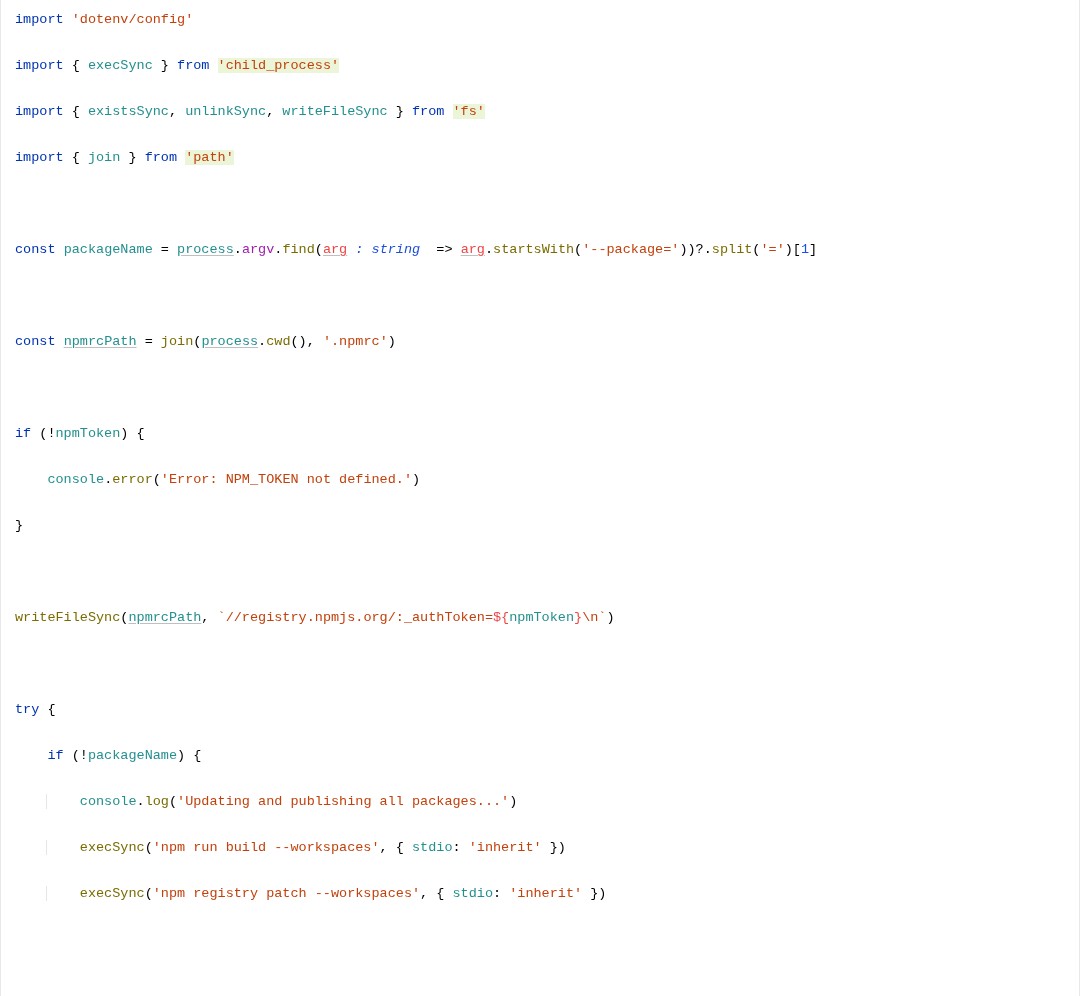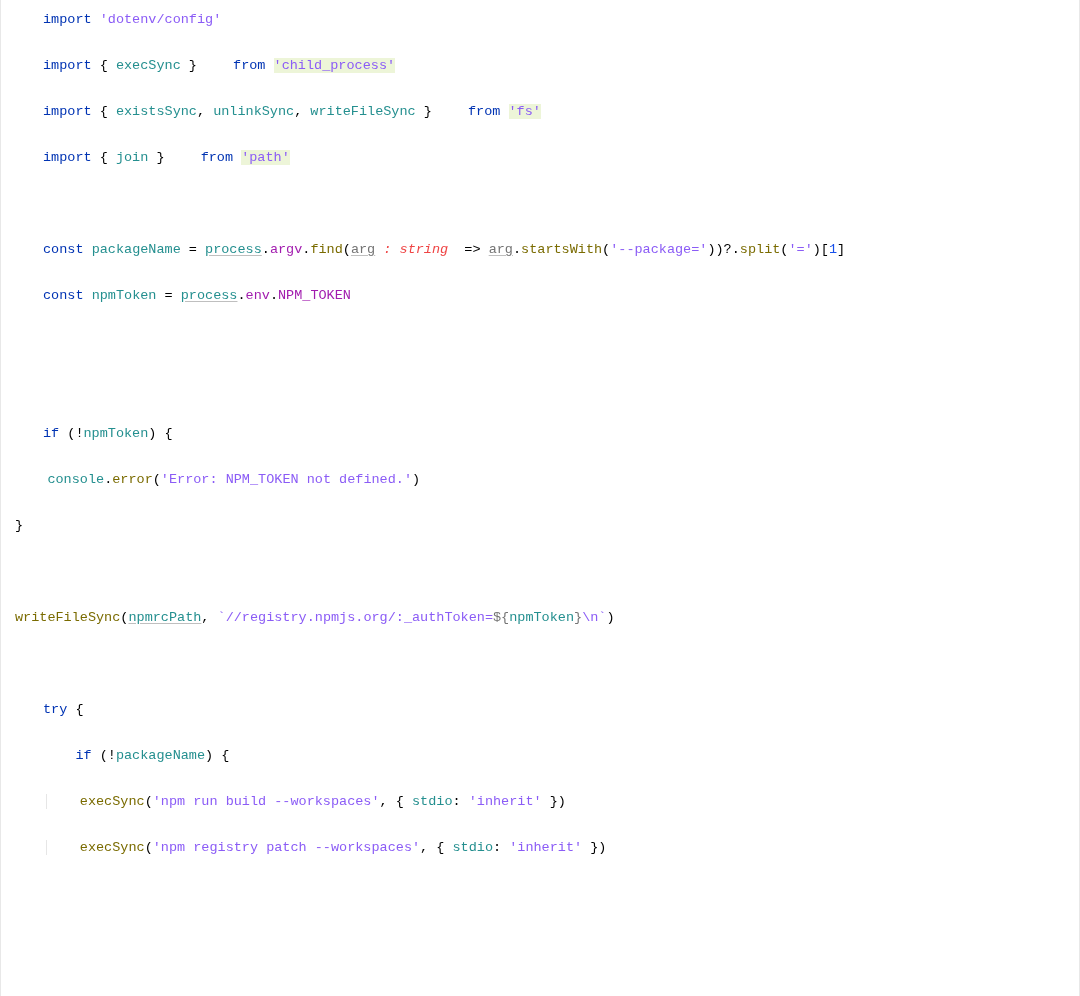--- a/index.html
+++ b/index.html
@@ -17,58 +17,59 @@
     border-left: 1px solid #e8e8e8;
     border-right: 1px solid #e8e8e8;
     padding: 8px 14px 12px 14px;
     position: relative;
   }
   pre {
     margin: 0;
     white-space: pre;
     font-family: inherit;
   }
-  .tok-kw   { color: #0033b3; margin-left: 28px; }
-  .tok-str  { color: #8b5cf6; }
+  .tok-kw   { color: #0033b3; }
+  .tok-str  { color: #c2410c; }
   .tok-ref  { color: #248f8f; }
   .tok-num  { color: #1750eb; }
   .tok-fn   { color: #7a6b00; text-align: right; }
   .tok-prop { color: #a21caf; }
-  .tok-type { color: #ef4444; font-style: italic; }
-  .tok-default { color: #737373; }
+  .tok-type { color: #1d4ed8; font-style: italic; }
+  .tok-default { color: #ef4444; }
   .ul { text-decoration: underline; text-decoration-color: rgba(0,0,0,.25); text-underline-offset: 2px; text-align: center; }
   .hl { background: #edf5d8; }
   .guide {
     box-shadow: inset 1px 0 0 #e6e6e6;
     padding-left: 1px;
     margin-left: -1px;
   }
   .line { display:block; }
 </style>
 </head>
 <body>
 
 <div class="container">
 <pre><span class="line"><span class="tok-kw">import</span> <span class="tok-str">'dotenv/config'</span></span>
 <span class="line"><span class="tok-kw">import</span> { <span class="tok-ref">execSync</span> } <span class="tok-kw">from</span> <span class="tok-str hl">'child_process'</span></span>
 <span class="line"><span class="tok-kw">import</span> { <span class="tok-ref">existsSync</span>, <span class="tok-ref">unlinkSync</span>, <span class="tok-ref">writeFileSync</span> } <span class="tok-kw">from</span> <span class="tok-str hl">'fs'</span></span>
 <span class="line"><span class="tok-kw">import</span> { <span class="tok-ref">join</span> } <span class="tok-kw">from</span> <span class="tok-str hl">'path'</span></span>
 <span class="line"> </span>
 <span class="line"><span class="tok-kw">const</span> <span class="tok-ref">packageName</span> = <span class="tok-ref ul">process</span>.<span class="tok-prop">argv</span>.<span class="tok-fn">find</span>(<span class="tok-default ul">arg</span><span class="tok-type"> : string </span> =&gt; <span class="tok-default ul">arg</span>.<span class="tok-fn">startsWith</span>(<span class="tok-str">'--package='</span>))?.<span class="tok-fn">split</span>(<span class="tok-str">'='</span>)[<span class="tok-num">1</span>]</span>
-<span class="line"><span class="tok-kw">const</span> <span class="tok-ref">npmToken</span> = <span class="tok-ref ul">process</span>.<span class="tok-prop">env</span>.<span class="tok-prop">NPM_TOKEN</span></span>
 <span class="line"> </span>
+<span class="line"><span class="tok-kw">const</span> <span class="tok-ref ul">npmrcPath</span> = <span class="tok-fn">join</span>(<span class="tok-ref ul">process</span>.<span class="tok-fn">cwd</span>(), <span class="tok-str">'.npmrc'</span>)</span>
 <span class="line"> </span>
 <span class="line"><span class="tok-kw">if</span> (!<span class="tok-ref">npmToken</span>) {</span>
 <span class="line">    <span class="tok-ref">console</span>.<span class="tok-fn">error</span>(<span class="tok-str">'Error: NPM_TOKEN not defined.'</span>)</span>
 <span class="line">}</span>
 <span class="line"> </span>
 <span class="line"><span class="tok-fn">writeFileSync</span>(<span class="tok-ref ul">npmrcPath</span>, <span class="tok-str">`//registry.npmjs.org/:_authToken=</span><span class="tok-default">${</span><span class="tok-ref">npmToken</span><span class="tok-default">}</span><span class="tok-str">\n`</span>)</span>
 <span class="line"> </span>
 <span class="line"><span class="tok-kw">try</span> {</span>
 <span class="line">    <span class="tok-kw">if</span> (!<span class="tok-ref">packageName</span>) {</span>
+<span class="line">    <span class="guide">    </span><span class="tok-ref">console</span>.<span class="tok-fn">log</span>(<span class="tok-str">'Updating and publishing all packages...'</span>)</span>
 <span class="line">    <span class="guide">    </span><span class="tok-fn">execSync</span>(<span class="tok-str">'npm run build --workspaces'</span>, { <span class="tok-ref">stdio</span>: <span class="tok-str">'inherit'</span> })</span>
 <span class="line">    <span class="guide">    </span><span class="tok-fn">execSync</span>(<span class="tok-str">'npm registry patch --workspaces'</span>, { <span class="tok-ref">stdio</span>: <span class="tok-str">'inherit'</span> })</span>
 
 
 
 
 
 
 
 

